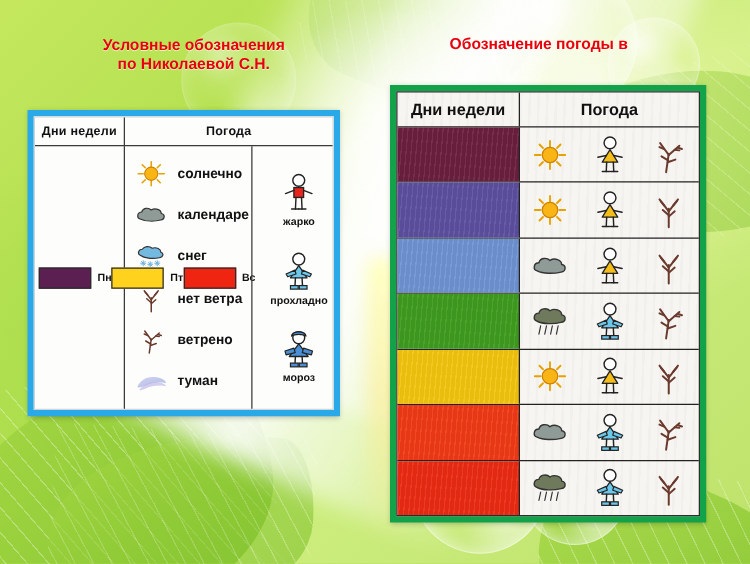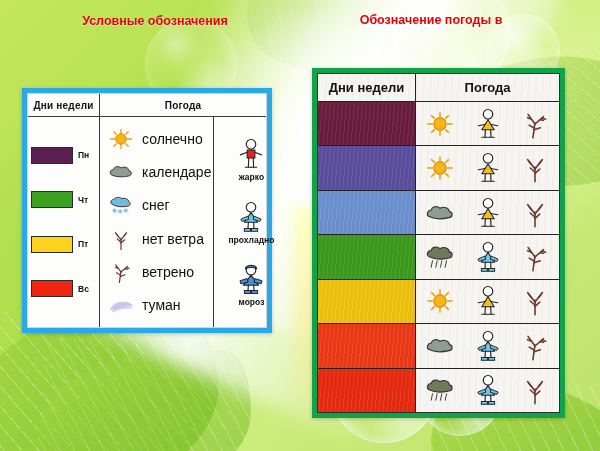--- a/index.html
+++ b/index.html
@@ -108,20 +108,21 @@
   
   .title {
     position: absolute;
     text-align: center;
     font-weight: bold;
     font-size: 12.5px;
     line-height: 15px;
     color: #e8000d;
     text-shadow: 0 1px 0 rgba(255,255,255,.65);
     z-index: 6;
+    margin-top: 15px;
   }
   #title-left  { left: 30px;  top: 14px; width: 250px; }
   #title-right { left: 316px; top: 13px; width: 230px; }
 
   
   #legend-card {
     position: absolute; left: 22px; top: 88px;
     width: 250px; height: 245px;
     background: #2aa9e8;
     padding: 5px;
@@ -140,21 +141,21 @@
     font-weight: bold; font-size: 10px; color: #111; letter-spacing: .2px;
     border-bottom: 1.2px solid #3a3a3a;
   }
   .lg-head .c-days { width: 72px; border-right: 1.2px solid #3a3a3a; }
   .lg-head .c-weather { flex: 1; }
 
   .lg-body { flex: 1; display: flex; }
   .lg-col-days {
     width: 72px; flex: 0 0 72px;
     border-right: 1.2px solid #3a3a3a;
-    display: flex; flex-direction: column;
+    display: flex; flex-direction: row;
     justify-content: space-evenly;
     padding: 2px 4px 2px 3px;
   }
   .day-row { display: flex; align-items: center; gap: 5px; }
   .day-swatch {
     width: 42px; height: 17px;
     border: 1px solid #2b2b2b;
   }
   .day-label { font-size: 8.5px; font-weight: bold; color: #111; }
 
@@ -162,21 +163,21 @@
     flex: 1; display: flex;
   }
   .lg-sub-list {
     flex: 1; border-right: 1.2px solid #3a3a3a;
     display: flex; flex-direction: column;
     justify-content: space-evenly;
     padding: 2px 2px 2px 4px;
   }
   .wx-row { display: flex; align-items: center; gap: 4px; height: 26px; }
   .wx-ico { width: 34px; height: 24px; flex: 0 0 34px; position: relative; }
-  .wx-label { font-size: 14px; font-weight: normal; color: #111; }
+  .wx-label { font-size: 11px; font-weight: bold; color: #111; }
 
   .lg-sub-temp {
     width: 74px; flex: 0 0 74px;
     display: flex; flex-direction: column;
     justify-content: space-evenly; align-items: center;
     padding: 2px 0;
   }
   .temp-row { display: flex; flex-direction: column; align-items: center; gap: 0px; }
   .temp-label { font-size: 8.5px; font-weight: bold; color: #111; margin-top: 1px; }
 
@@ -236,43 +237,40 @@
   <div class="soft-white"></div>
   <div class="bubble bub5"></div>
   <div class="bubble bub3"></div>
   <div class="bubble bub4"></div>
   <div class="bubble bub1"></div>
   <div class="bubble bub2"></div>
 </div>
 
 <div class="title" id="title-left">
   <div>Условные обозначения</div>
+  <div>по Николаевой С.Н.</div>
 </div>
 <div class="title" id="title-right">
   <div>Обозначение погоды в</div>
 </div>
 
 <div id="legend-card">
   <div id="legend-inner">
 
     <div class="lg-head">
       <div class="cell c-days">Дни недели</div>
       <div class="cell c-weather">Погода</div>
     </div>
 
     <div class="lg-body">
 
       <div class="lg-col-days" id="days-col">
           <div class="day-row">
             <div class="day-swatch" style="background:#5b1f52"></div>
      <span class="day-label">Пн</span>
-          </div>
-          <div class="day-row">
-            <div class="day-swatch" style="background:#3d9f20"></div>
-     <span class="day-label">Чт</span>
           </div>
           <div class="day-row">
             <div class="day-swatch" style="background:#ffd21e"></div>
      <span class="day-label">Пт</span>
           </div>
           <div class="day-row">
             <div class="day-swatch" style="background:#ef2512"></div>
      <span class="day-label">Вс</span>
           </div>
         </div>

